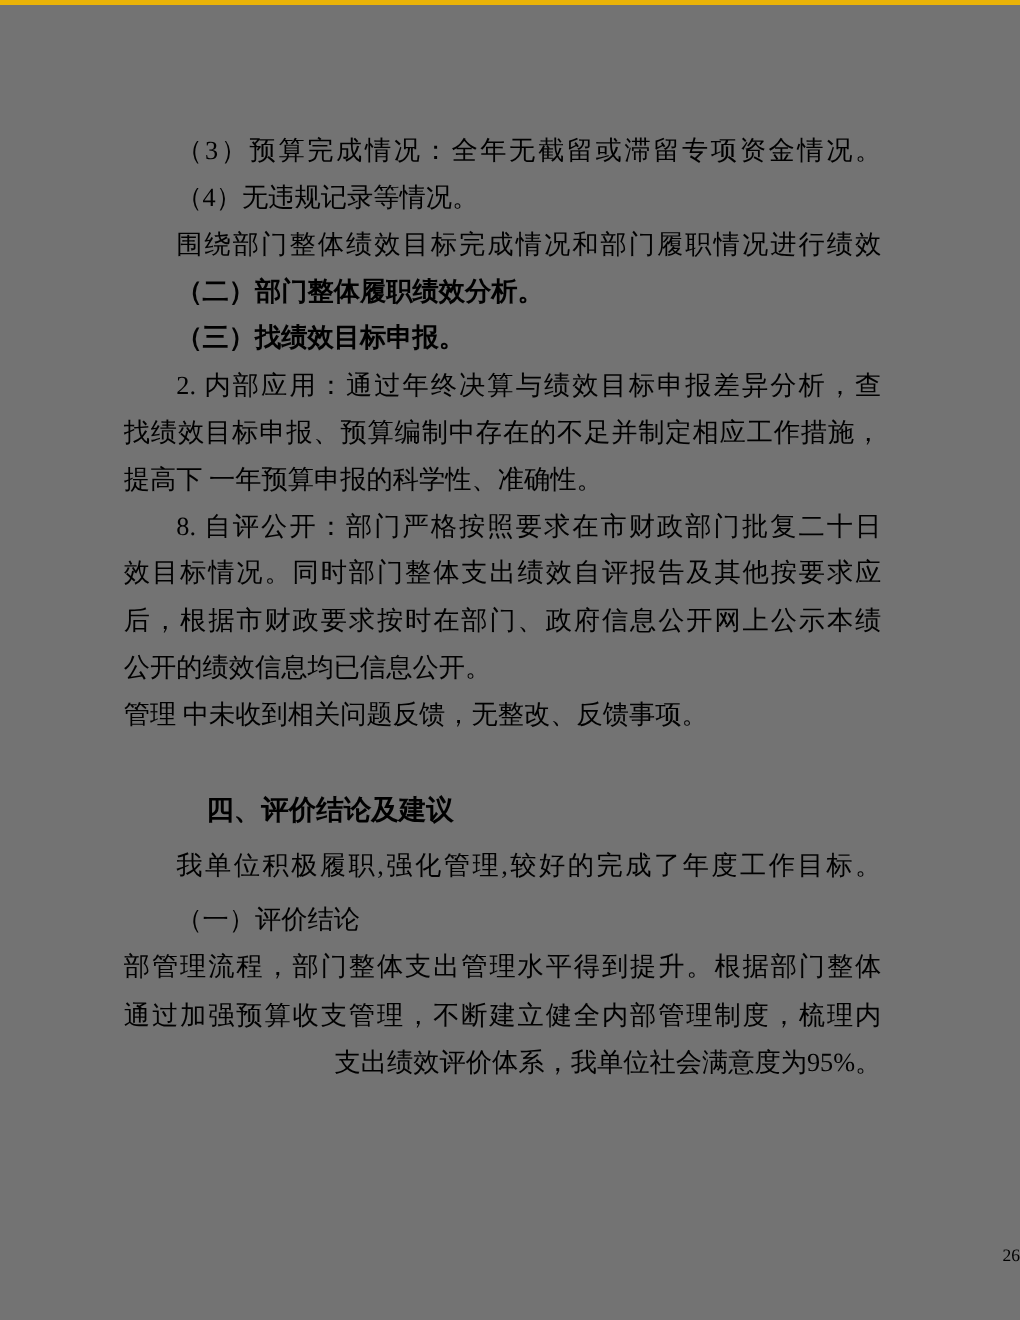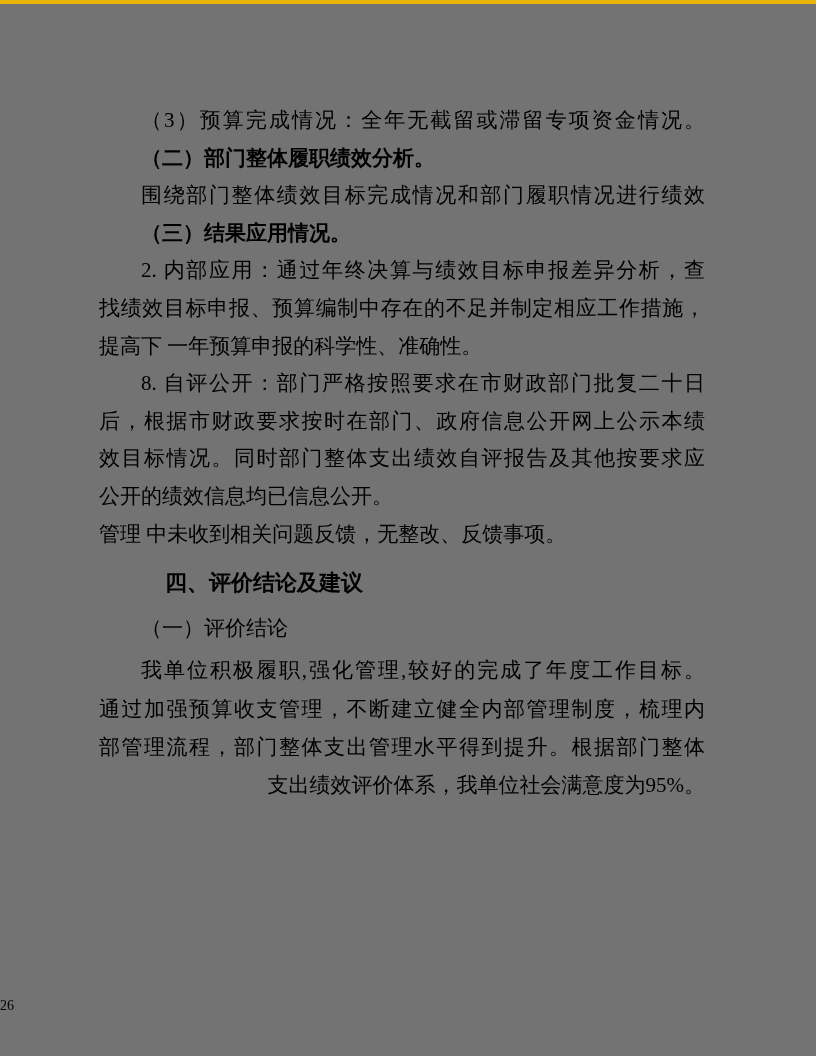--- a/index.html
+++ b/index.html
@@ -44,21 +44,21 @@
   .ind { text-indent: 42px; }
   
   .b { font-weight: bold; }
   
   .h1 {
     font-family: Liberation Serif, serif;
     font-weight: bold;
     font-size: 22px;
     line-height: 42px;
     height: 42px;
-    margin-top: 9px;
+    margin-top: 36px;
     text-indent: 66px;
     white-space: nowrap;
     overflow: hidden;
   }
   
   .sub {
     margin-top: 5px;
     line-height: 38px;
     height: 38px;
   }
@@ -67,45 +67,46 @@
     line-height: 38.4px;
     height: 38.4px;
     text-align: right;
   }
   .gap { margin-top: 4px; }
   .footer {
     position: absolute;
     left: 0;
     right: 0;
     top: 994px;
-    text-align: left;
+    text-align: right;
     font-size: 14px;
     line-height: 16px;
     font-family: "Liberation Serif", "DejaVu Serif", serif;
     color: #000000;
   }
 </style>
 </head>
 <body>
 
 <div class="page">
   <div class="content">
     <div class="ln ind j">（3）预算完成情况：全年无截留或滞留专项资金情况。</div>
+    <div class="ln ind">（4）无违规记录等情况。</div>
+    <div class="ln ind j">围绕部门整体绩效目标完成情况和部门履职情况进行绩效</div>
     <div class="ln ind b">（二）部门整体履职绩效分析。</div>
-    <div class="ln ind j">围绕部门整体绩效目标完成情况和部门履职情况进行绩效</div>
-    <div class="ln ind b">（三）结果应用情况。</div>
+    <div class="ln ind b">（三）找绩效目标申报。</div>
     <div class="ln ind j">2. 内部应用：通过年终决算与绩效目标申报差异分析，查</div>
     <div class="ln j">找绩效目标申报、预算编制中存在的不足并制定相应工作措施，</div>
     <div class="ln">提高下 一年预算申报的科学性、准确性。</div>
     <div class="ln ind j">8. 自评公开：部门严格按照要求在市财政部门批复二十日</div>
+    <div class="ln j">效目标情况。同时部门整体支出绩效自评报告及其他按要求应</div>
     <div class="ln j">后，根据市财政要求按时在部门、政府信息公开网上公示本绩</div>
-    <div class="ln j">效目标情况。同时部门整体支出绩效自评报告及其他按要求应</div>
     <div class="ln">公开的绩效信息均已信息公开。</div>
     <div class="ln">管理 中未收到相关问题反馈，无整改、反馈事项。</div>
     <div class="h1">四、评价结论及建议</div>
+    <div class="ln b2 gap ind j">我单位积极履职,强化管理,较好的完成了年度工作目标。</div>
     <div class="ln sub ind">（一）评价结论</div>
-    <div class="ln b2 gap ind j">我单位积极履职,强化管理,较好的完成了年度工作目标。</div>
+    <div class="ln b2 j">部管理流程，部门整体支出管理水平得到提升。根据部门整体</div>
     <div class="ln b2 j">通过加强预算收支管理，不断建立健全内部管理制度，梳理内</div>
-    <div class="ln b2 j">部管理流程，部门整体支出管理水平得到提升。根据部门整体</div>
     <div class="ln b2">支出绩效评价体系，我单位社会满意度为95%。</div>
   </div>
   <div class="footer">26</div>
 </div>
 
 </body></html>

